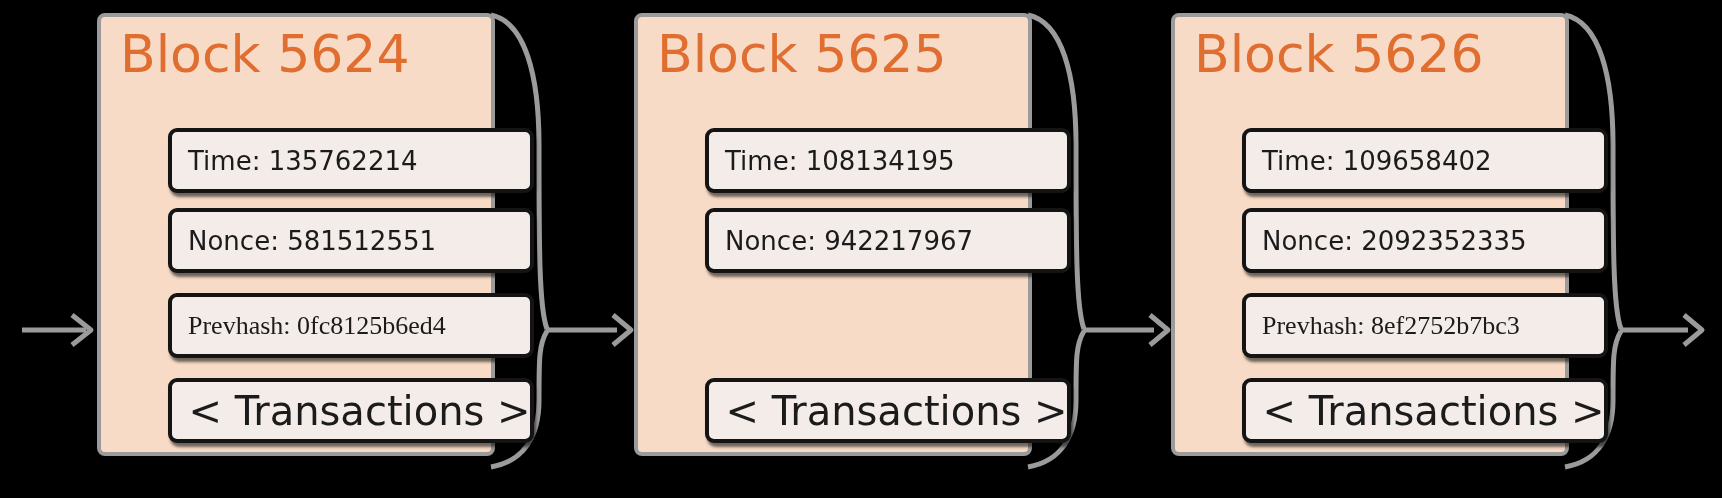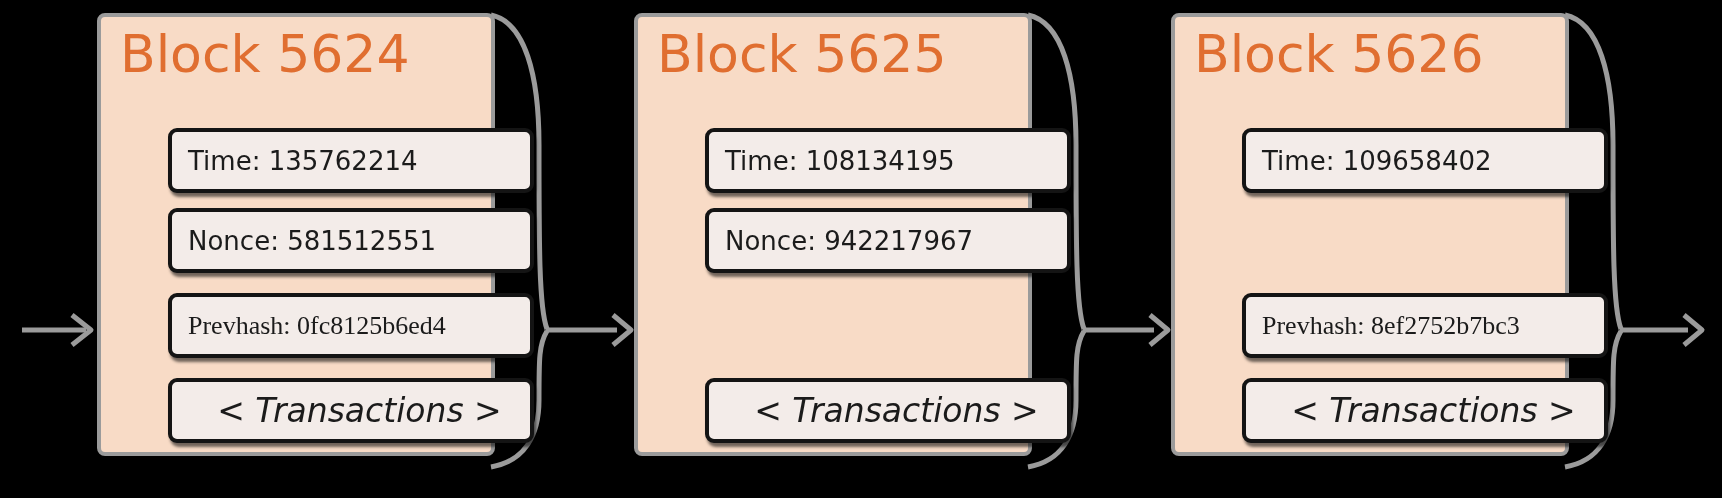--- a/index.html
+++ b/index.html
@@ -66,22 +66,21 @@
     overflow: hidden;
     margin-left: 40px;
   }
   .field-box.t1 { top: 111px; }
   .field-box.t2 { top: 191px; text-align: center; }
   .field-box.t3 { top: 276px; font-family: Liberation Serif, serif; }
   .field-box.t4 {
     top: 361px;
     justify-content: center;
     padding-left: 17px;
-    font-size: 33px;
-    font-style: italic;
+    font-size: 40px;
   }
   .flow {
     stroke: #9B9B9B;
     stroke-width: 5;
     fill: none;
     stroke-linecap: butt;
     stroke-linejoin: round;
   }
 </style>
 </head>
@@ -129,17 +128,18 @@
   <div class="block-card b1">
     <div class="block-title">Block 5625</div>
     <div class="field-box t1">Time: 108134195</div>
     <div class="field-box t2">Nonce: 942217967</div>
     <div class="field-box t4">&lt; Transactions &gt;</div>
   </div>
 
   <div class="block-card b2">
     <div class="block-title">Block 5626</div>
     <div class="field-box t1">Time: 109658402</div>
+    <div class="field-box t2">Nonce: 2092352335</div>
     <div class="field-box t3">Prevhash: 8ef2752b7bc3</div>
     <div class="field-box t4">&lt; Transactions &gt;</div>
   </div>
 
 </div>
 
 </body></html>

